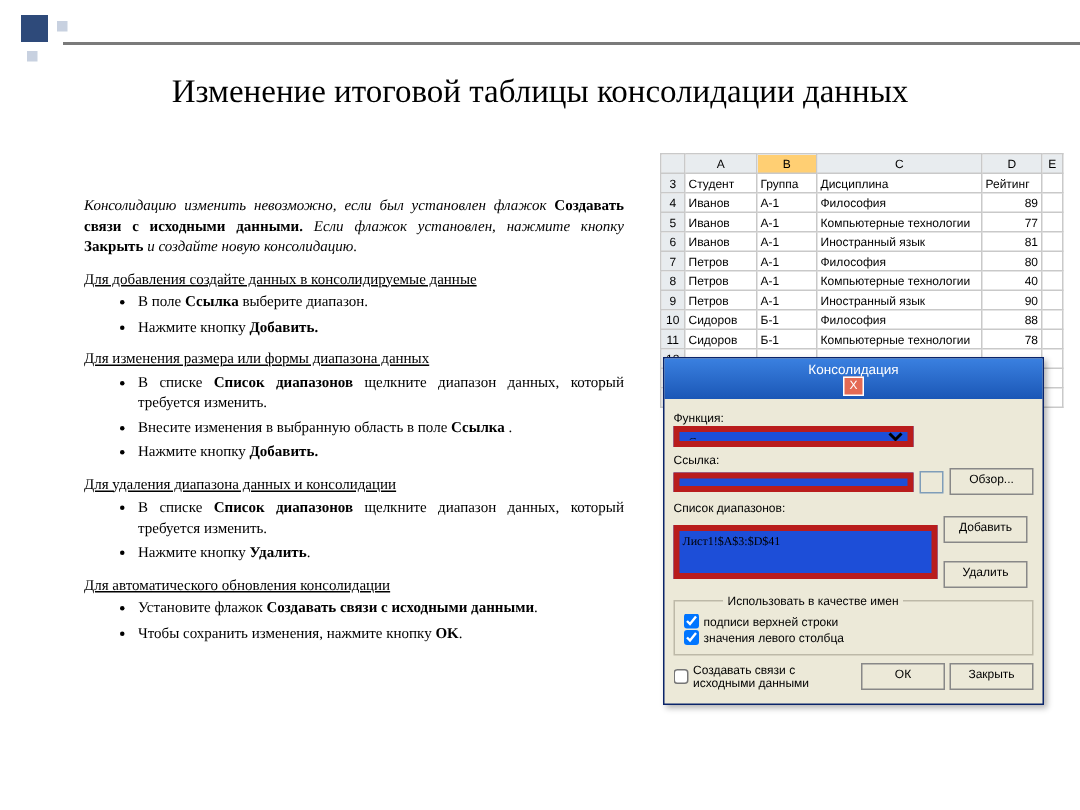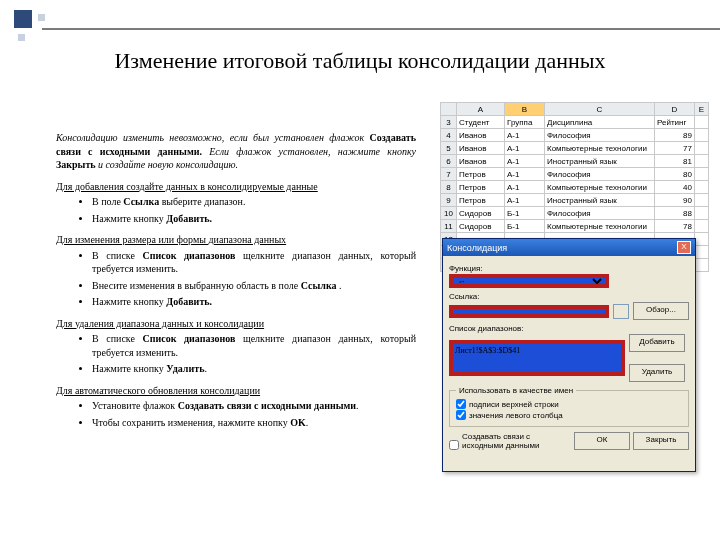--- a/index.html
+++ b/index.html
@@ -136,31 +136,32 @@
     box-shadow: 2px 2px 4px rgba(0,0,0,0.3);
   }
   .dialog .titlebar {
     background: linear-gradient(to bottom, #3a80e0, #1b57b6);
     color: #fff;
     padding: 2px 4px;
     display: flex;
     justify-content: space-between;
     align-items: center;
     font-size: 9px;
+    flex-direction: column;
   }
   .dialog .closebox {
     width: 12px; height: 11px;
     background: #e46a54;
     border: 1px solid #fff;
     text-align: center;
     line-height: 9px;
     font-size: 8px;
   }
   .dialog .content {
-    padding: 6px 6px 20px 6px;
+    padding: 6px 6px 8px 6px;
   }
   .dialog label {
     display: block;
     margin: 2px 0 1px 0;
   }
   .dialog .row {
     display: flex;
     gap: 4px;
     align-items: center;
     margin-bottom: 4px;
@@ -194,24 +195,24 @@
     height: 36px;
     padding: 2px;
     overflow: hidden;
   }
   .dialog fieldset {
     border: 1px solid #bdb9a8;
     margin: 4px 0 4px 0;
     padding: 3px 6px 5px 6px;
     font-size: 8px;
   }
-  .dialog fieldset legend { padding: 0 3px; }
+  .dialog fieldset legend { padding: 0 3px; margin-left: 26px; }
   .dialog .chk {
     display: flex;
-    align-items: flex-end;
+    align-items: center;
     gap: 3px;
     margin: 1px 0;
   }
   .dialog .chk input {
     width: 10px; height: 10px; margin: 0;
   }
   .dialog .footer {
     display: flex;
     gap: 3px;
     align-items: center;

